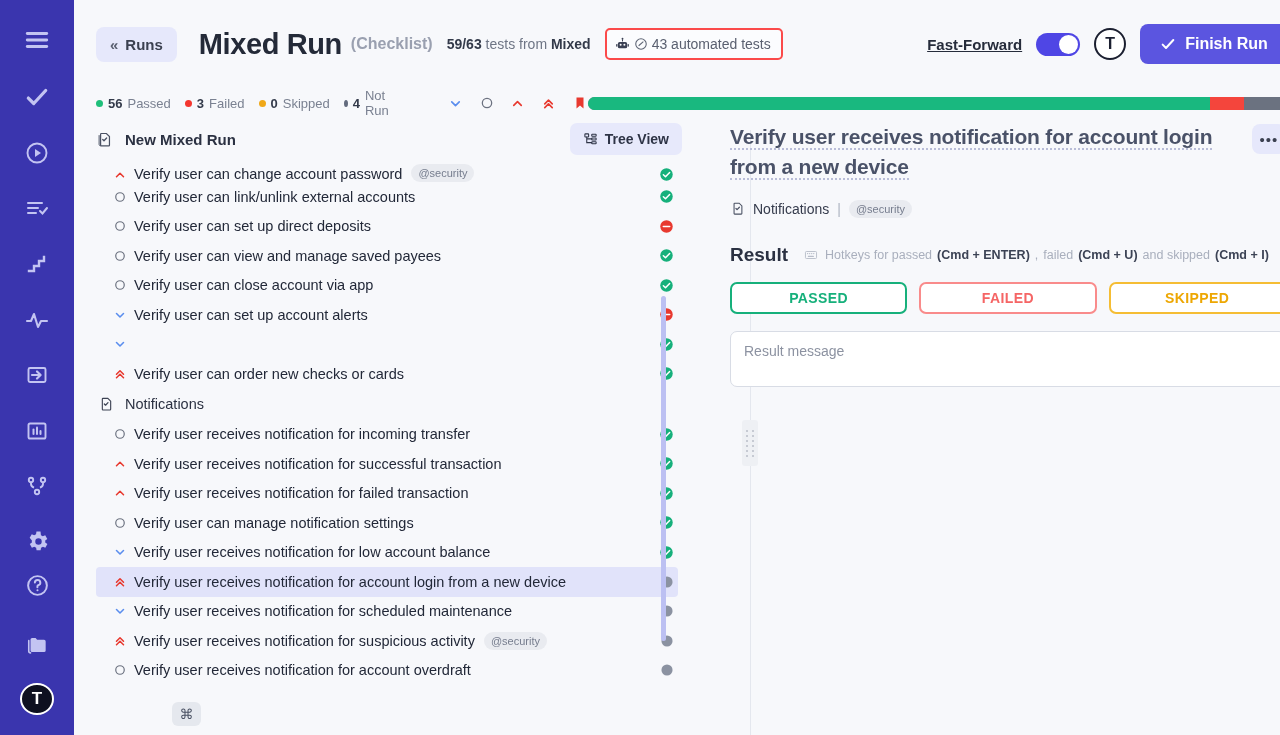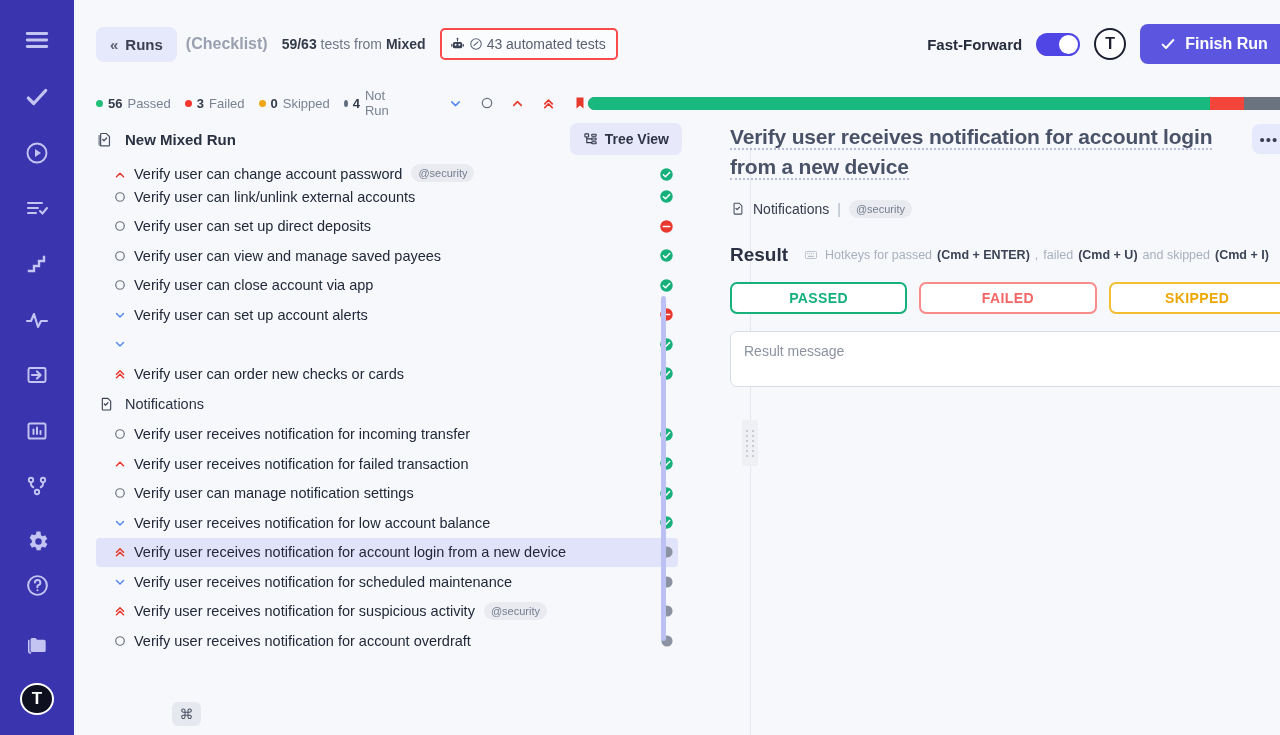--- a/index.html
+++ b/index.html
@@ -69,21 +69,21 @@
     border: 2px solid #fb4a4a; border-radius: 5px;
     padding: 6px 10px 6px 8px;
     display: flex; align-items: center; gap: 4px;
     font-size: 14px; color: #5a6070;
     cursor: pointer;
     background: #fbfcfe;
   }
   .topbar-right {
     margin-left: auto; display: flex; align-items: center; gap: 14px;
   }
-  .ff-label { font-size: 15px; font-weight: 700; color: #262c3b; }
+  .ff-label { font-size: 15px; font-weight: 700; color: #262c3b; text-decoration: underline; }
   .toggle {
     width: 44px; height: 23px; border-radius: 12px; background: #4f46e5;
     position: relative; cursor: pointer; flex: 0 0 44px;
   }
   .toggle .knob {
     position: absolute; top: 2px; right: 2px;
     width: 19px; height: 19px; border-radius: 50%; background: #fff;
   }
   .avatar-top {
     width: 32px; height: 32px; border-radius: 50%;
@@ -306,20 +306,21 @@
     <div class="rail-avatar">T</div>
   </div>
 
   <div class="main">
 
     <div class="topbar">
       <div class="runs-btn">
         <span class="chev">«</span>
         <span>Runs</span>
       </div>
+      <div class="title">Mixed Run</div>
       <div class="title-sub">(Checklist)</div>
       <div class="counts">
         <b>59/63</b>
         <span>tests from</span>
         <b>Mixed</b>
       </div>
       <div class="auto-badge">
         <span style="display:flex;color:#3b4154;">
           <svg width="15" height="15" viewBox="0 0 24 24" fill="currentColor">
               <rect x="4.5" y="8" width="15" height="10" rx="3"></rect>
@@ -581,20 +582,34 @@
                   <polyline points="7 12.3 10.4 15.6 17 8.8" fill="none" stroke="#fff" stroke-width="2.4" stroke-linecap="round" stroke-linejoin="round"></polyline>
                 </svg>
               </span>
             </div>
             <div class="row">
               <span class="prio">
                 <svg width="14" height="14" viewBox="0 0 24 24" fill="none" stroke="#e8392f" stroke-width="2.6" stroke-linecap="round" stroke-linejoin="round">
                   <polyline points="6 15 12 9 18 15"></polyline>
                 </svg>
               </span>
+              <span class="label">Verify user receives notification for successful transaction</span>
+              <span class="status">
+                <svg width="15" height="15" viewBox="0 0 24 24">
+                  <circle cx="12" cy="12" r="10" fill="#16b07b"></circle>
+                  <polyline points="7 12.3 10.4 15.6 17 8.8" fill="none" stroke="#fff" stroke-width="2.4" stroke-linecap="round" stroke-linejoin="round"></polyline>
+                </svg>
+              </span>
+            </div>
+            <div class="row">
+              <span class="prio">
+                <svg width="14" height="14" viewBox="0 0 24 24" fill="none" stroke="#e8392f" stroke-width="2.6" stroke-linecap="round" stroke-linejoin="round">
+                  <polyline points="6 15 12 9 18 15"></polyline>
+                </svg>
+              </span>
               <span class="label">Verify user receives notification for failed transaction</span>
               <span class="status">
                 <svg width="15" height="15" viewBox="0 0 24 24">
                   <circle cx="12" cy="12" r="10" fill="#16b07b"></circle>
                   <polyline points="7 12.3 10.4 15.6 17 8.8" fill="none" stroke="#fff" stroke-width="2.4" stroke-linecap="round" stroke-linejoin="round"></polyline>
                 </svg>
               </span>
             </div>
             <div class="row">
               <span class="prio">

